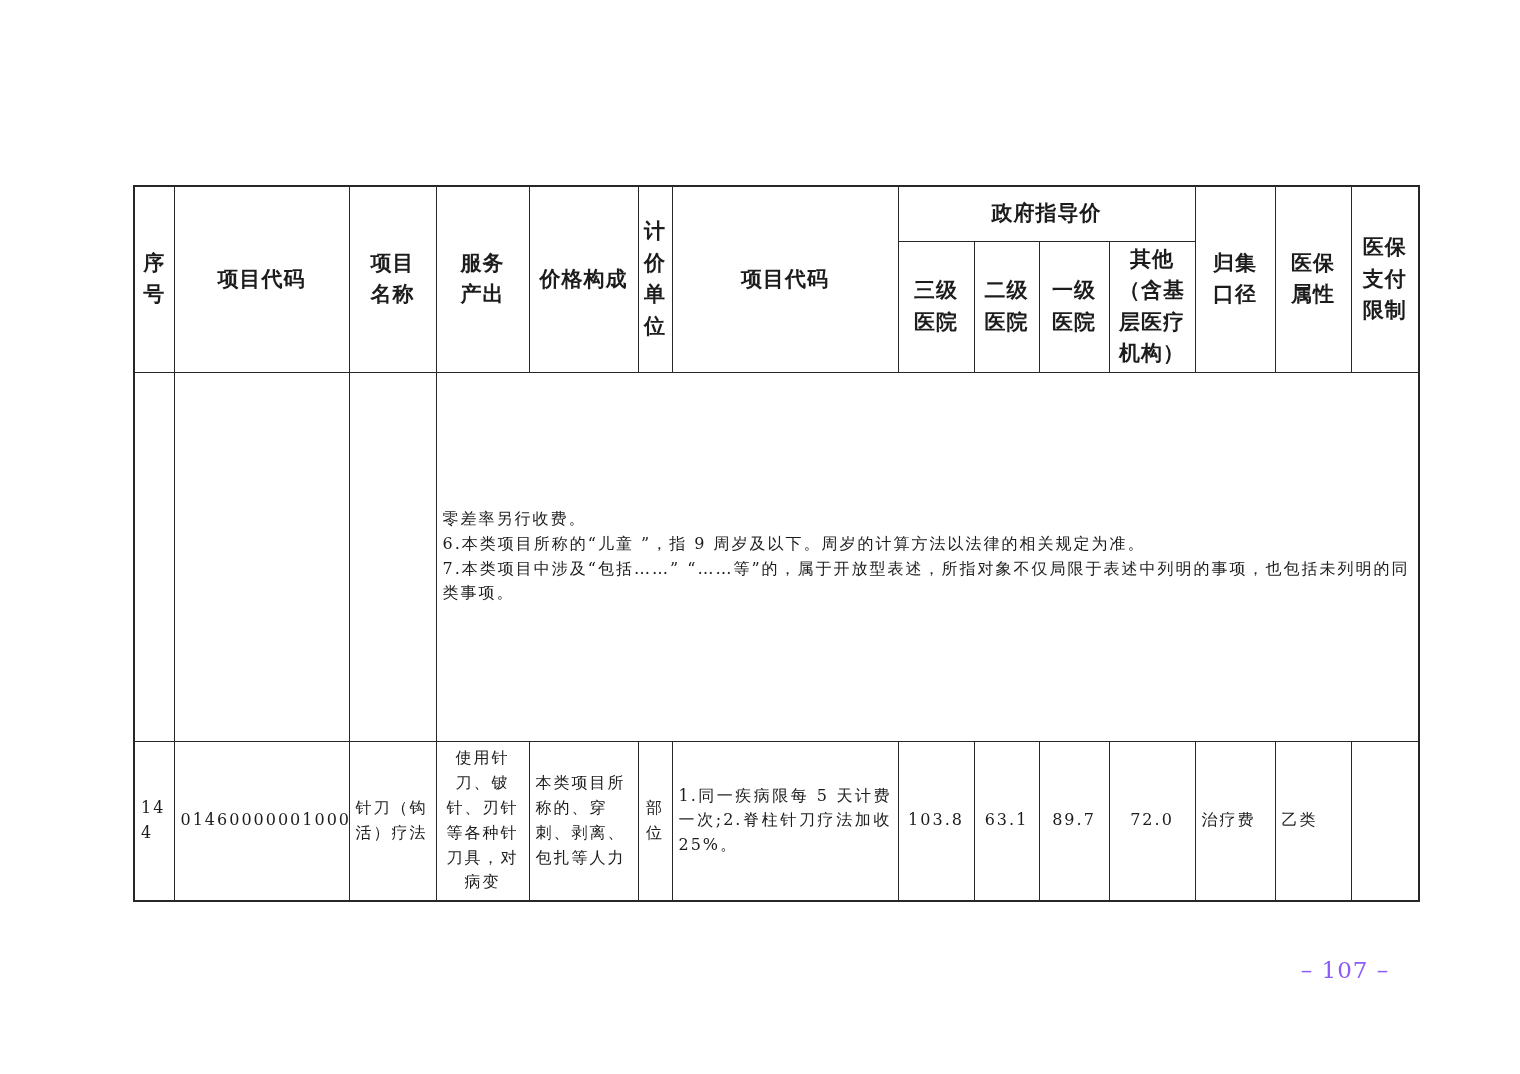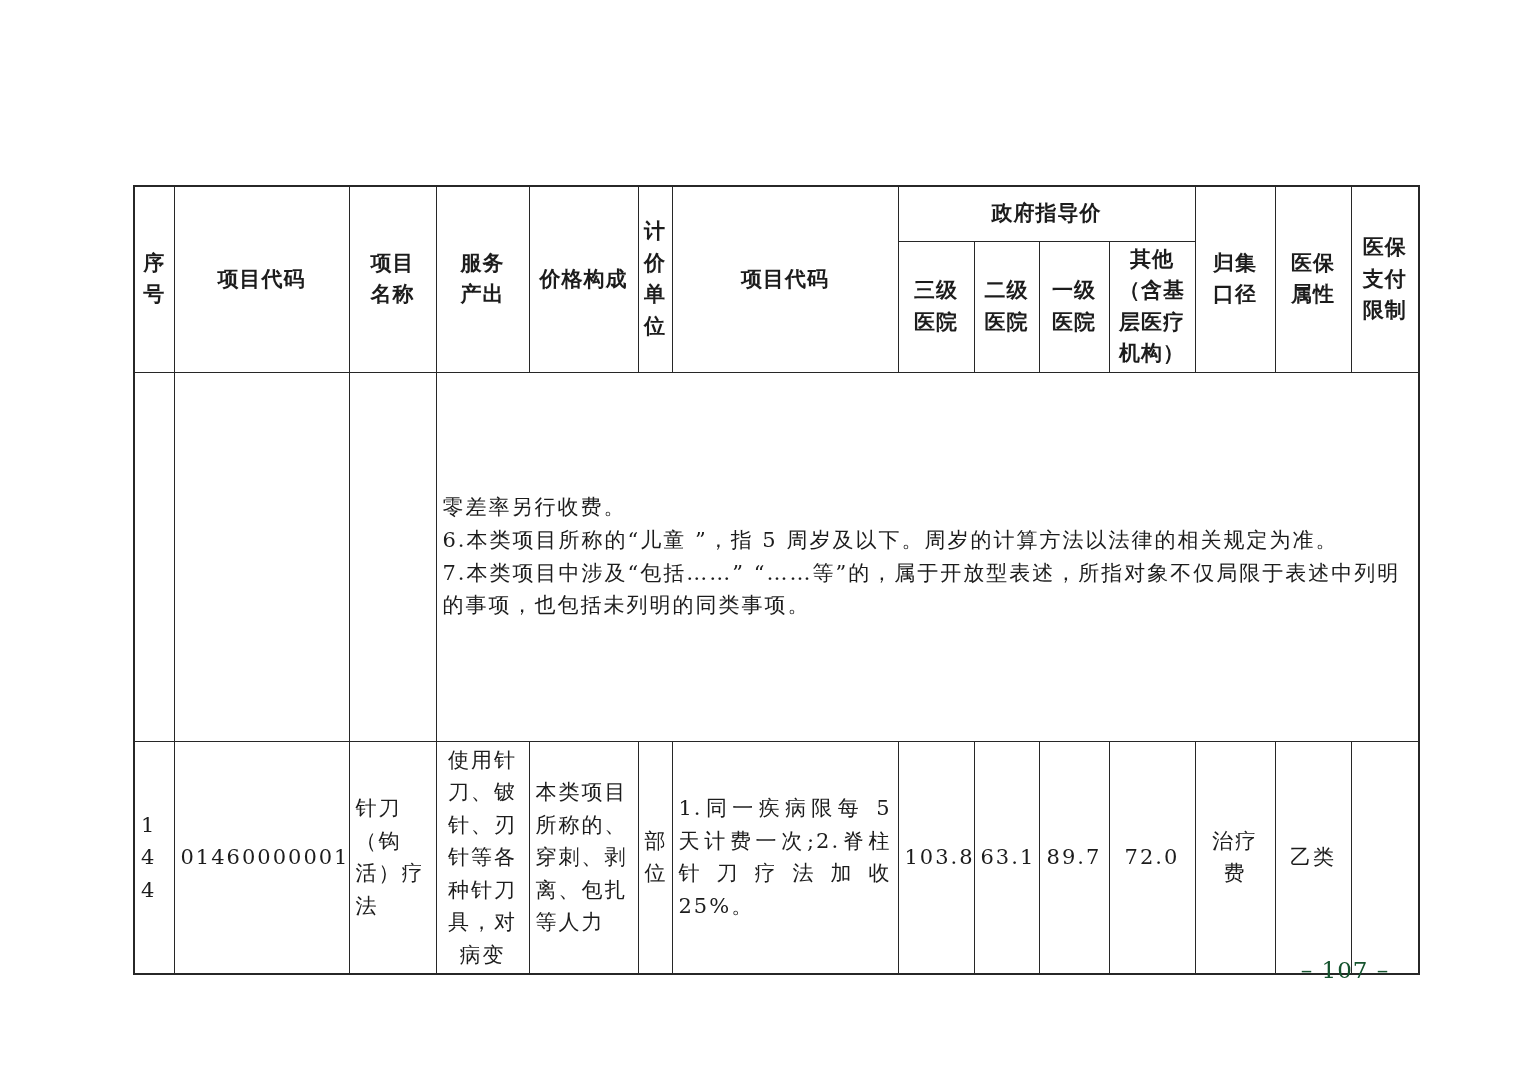--- a/index.html
+++ b/index.html
@@ -40,56 +40,56 @@
     font-size: 21px;
     line-height: 1.5;
     text-align: center;
     vertical-align: middle;
     white-space: pre-line;
     letter-spacing: 1px;
     padding: 2px 2px;
   }
   
   table.grid td {
-    font-size: 21px;
+    font-size: 16px;
     vertical-align: middle;
     letter-spacing: 2px;
     line-height: 1.55;
   }
   tr.r-head1 { height: 55px; }
   tr.r-head2 { height: 118px; }
   tr.r-notes { height: 369px; }
   tr.r-item  { height: 160px; }
 
   .cell-seq   { word-break: break-all; padding: 2px 4px; }
   .cell-code  { text-align: center; letter-spacing: 0; padding: 2px 2px; }
   .cell-name  { text-align: left; padding: 2px 8px; }
   .cell-output{ text-align: center; padding: 2px 7px; }
   .cell-comp  { text-align: left; padding: 2px 7px; }
   .cell-unit  { text-align: center; padding: 2px 2px; }
   .cell-desc  { text-align: justify; padding: 2px 9px; margin-top: 28px; }
   .cell-price { text-align: center; letter-spacing: 0.5px; }
-  .cell-mid   { text-align: center; }
+  .cell-mid   { }
   .cell-notes {
     vertical-align: top;
     text-align: left;
     padding: 5px 10px;
     font-size: 19.5px;
     line-height: 1.62;
   }
   .note-p { margin: 0; }
   .page-number {
     position: absolute;
     left: 1270px;
     top: 957px;
     width: 150px;
     text-align: center;
     font-size: 23px;
     letter-spacing: 1px;
-    color: #14532d;
+    color: #8b5cf6;
   }
 </style>
 </head>
 <body>
 
 <div class="sheet">
 
   <table class="grid">
     <colgroup>
       <col style="width:40px">
@@ -144,21 +144,21 @@
 层医疗
 机构）</th>
     </tr>
 
     <tr class="r-notes">
       <td></td>
       <td></td>
       <td></td>
       <td colspan="11" class="cell-notes">
         <p class="note-p">零差率另行收费。</p>
-        <p class="note-p">6.本类项目所称的“儿童 ”，指 5 周岁及以下。周岁的计算方法以法律的相关规定为准。</p>
+        <p class="note-p">6.本类项目所称的“儿童 ”，指 9 周岁及以下。周岁的计算方法以法律的相关规定为准。</p>
         <p class="note-p">7.本类项目中涉及“包括……” “……等”的，属于开放型表述，所指对象不仅局限于表述中列明的事项，也包括未列明的同类事项。</p>
       </td>
     </tr>
 
     <tr class="r-item">
       <td class="cell-seq">144</td>
       <td class="cell-code">014600000010000</td>
       <td class="cell-name">针刀（钩活）疗法</td>
       <td class="cell-output">使用针刀、铍针、刃针等各种针刀具，对病变</td>
       <td class="cell-comp">本类项目所称的、穿刺、剥离、包扎等人力</td>

